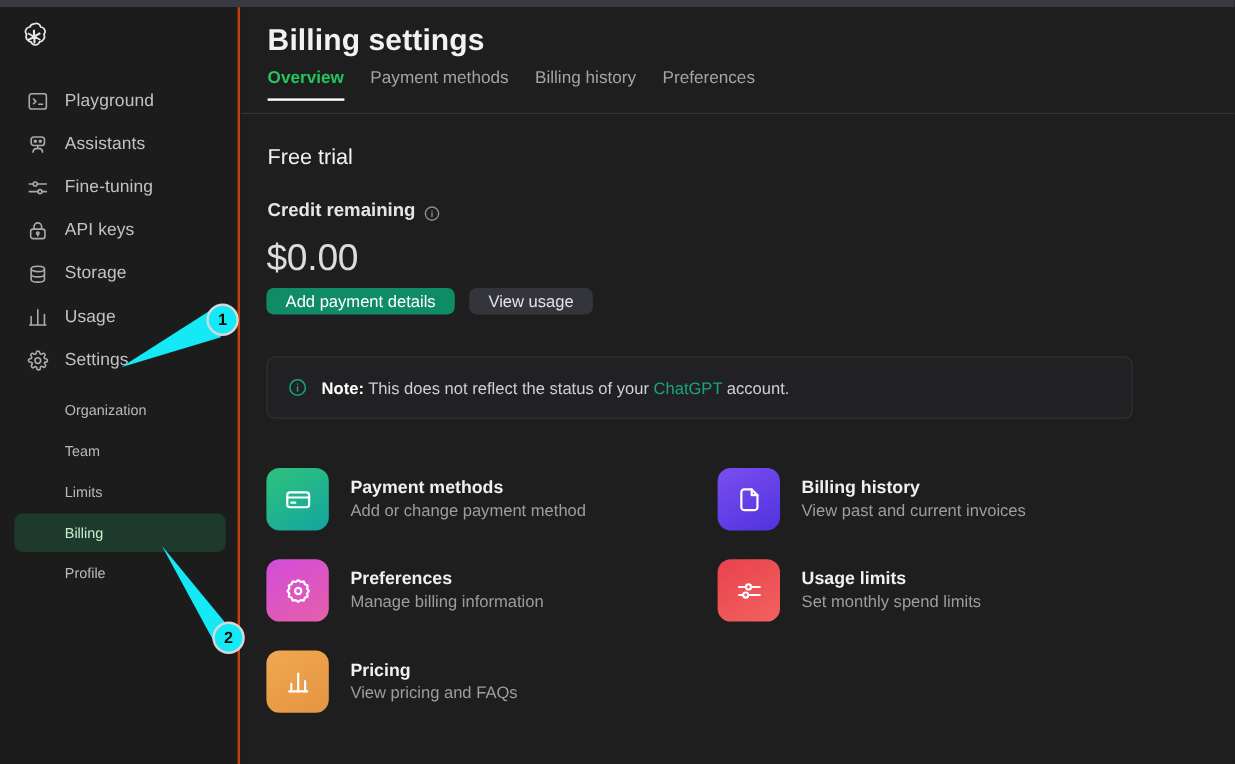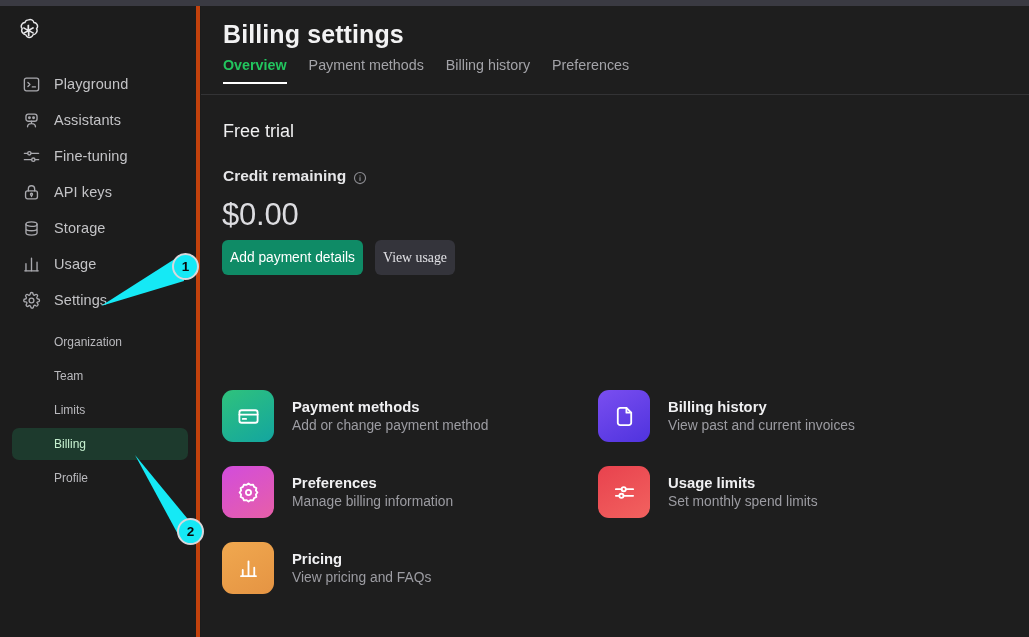--- a/index.html
+++ b/index.html
@@ -14,21 +14,21 @@
   
   .top-strip {
     position: absolute; top: 0; left: 0; width: 1029px; height: 6px;
     background: #3a3a42;
   }
 
   
   .sidebar {
     position: absolute; top: 6px; left: 0; width: 200px; height: 631px;
     background: #1c1c1c;
-    border-right: 4px solid #c2410c;
+    border-right: 2px solid #c2410c;
   }
   .logo-wrap { position: absolute; top: 10px; left: 14px; width: 30px; height: 30px; }
   .nav { position: absolute; top: 60px; left: 0; width: 200px; }
   .nav-item {
     display: flex; align-items: center; gap: 13px;
     height: 36px; padding: 0 14px; margin: 0 8px;
     border-radius: 6px; cursor: pointer;
   }
   .nav-item .label {
     font-size: 14.5px; color: #c3c3c6; letter-spacing: .1px; white-space: nowrap;
@@ -80,27 +80,27 @@
     font-size: 15.5px; font-weight: bold; color: #e6e6e8;
   }
   .info-ico-sm { width: 14px; height: 14px; display: block; color: #8b8b90; }
   .credit-amount {
     position: absolute; top: 191px; left: 21px;
     font-size: 31px; color: #dcdce0; letter-spacing: -.2px; font-weight: 400;
   }
 
   .btn-row { position: absolute; top: 240px; left: 222px; display: flex; gap: 12px; }
   .btn {
-    height: 35px; border-radius: 6px; border: none; cursor: pointer;
-    font-size: 13.8px; padding: 0 8px;
+    height: 22px; border-radius: 6px; border: none; cursor: pointer;
+    font-size: 13.8px; padding: 0 16px;
     font-family: "Liberation Sans", sans-serif;
     display: flex; align-items: center;
   }
   .btn-primary { background: #0f8b66; color: #ffffff; }
-  .btn-secondary { background: #34343b; color: #e2e2e6; font-family: Liberation Serif, serif; }
+  .btn-secondary { background: #34343b; color: #e2e2e6; }
 
   .note {
     position: absolute; top: 297px; left: 222px; width: 722px; height: 52px;
     background: #212123; border: 1px solid #323236; border-radius: 7px;
     display: flex; align-items: center; gap: 12px; padding: 0 17px;
   }
   .note-ico { width: 16px; height: 16px; flex: 0 0 16px; color: #16a37f; display: block; }
   .note-text { font-size: 13.8px; color: #cfcfd4; }
   .note-text b { color: #ffffff; font-weight: bold; }
   .note-text .link { color: #19a47e; }
@@ -269,20 +269,29 @@
     </div>
 
     <div class="credit-amount">$0.00</div>
   </div>
 
   <div class="btn-row">
     <button class="btn btn-primary">Add payment details</button>
     <button class="btn btn-secondary">View usage</button>
   </div>
 
+  <div class="note">
+    <span class="note-ico">
+      <svg viewBox="0 0 24 24" fill="none" stroke="currentColor" stroke-width="1.9" stroke-linecap="round">
+        <circle cx="12" cy="12" r="9.7"></circle>
+          <path d="M12 7.6v.2M12 11v5.4"></path>
+      </svg>
+    </span>
+    <div class="note-text"><b>Note:</b><span> This does not reflect the status of your </span><span class="link">ChatGPT</span><span> account.</span></div>
+  </div>
 
   <div class="grid">
 
     <div class="card">
       <div class="card-ico" style="background:linear-gradient(150deg,#2fc27c,#13a5a0)">
         <svg viewBox="0 0 24 24" fill="none" stroke="currentColor" stroke-width="1.9" stroke-linecap="round" stroke-linejoin="round">
           <rect x="2.5" y="5.5" width="19" height="13" rx="2.4"></rect>
             <path d="M2.5 10h19M6 14.5h3.5"></path>
         </svg>
       </div>

